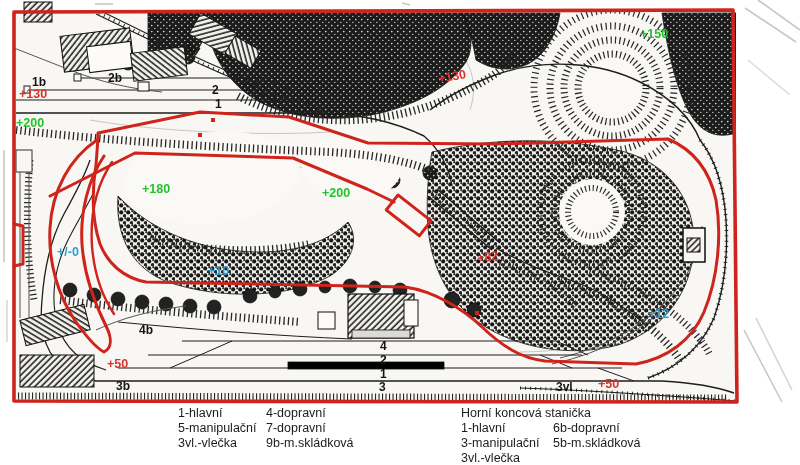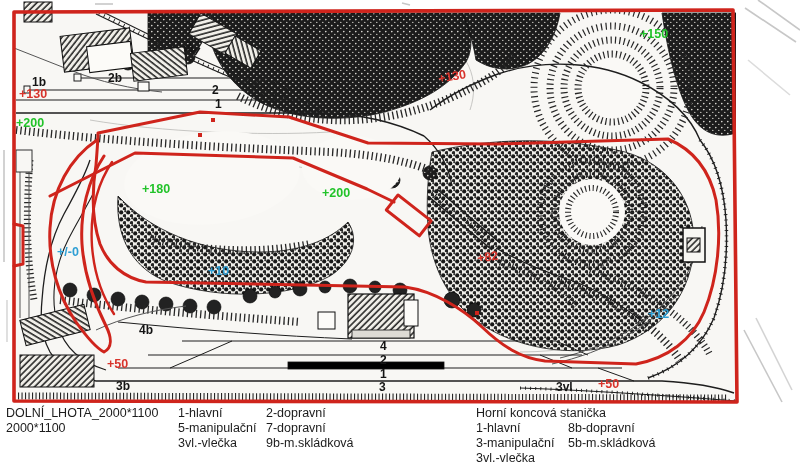--- a/index.html
+++ b/index.html
@@ -4,21 +4,21 @@
 <style>
   html,body{margin:0;padding:0;background:#e8e8e8;}
   .screen{position:relative;width:800px;height:465px;background:#ffffff;overflow:hidden;
           font-family:"Liberation Sans",sans-serif;}
   svg{position:absolute;left:0;top:0;}
   .lbl{font-family:"Liberation Sans",sans-serif;font-weight:bold;font-size:12.5px;}
   .lblk{font-family:"Liberation Sans",sans-serif;font-weight:bold;font-size:12px;fill:#141414;}
   .footer{position:absolute;color:#1c1c1c;font-size:12.5px;line-height:15px;white-space:nowrap;}
   #title-block{left:6px;top:406px;}
   #legend-left{left:178px;top:406px;display:grid;grid-template-columns:88px auto;row-gap:0;}
-  #legend-right{left:476px;top:406px;}
+  #legend-right{left:461px;top:406px;}
   #legend-right .grid{display:grid;grid-template-columns:92px auto;row-gap:0;}
 </style>
 </head>
 <body>
 
 <div class="screen">
 <svg width="800" height="465" viewBox="0 0 800 465">
   <defs>
     <pattern id="pF" width="6" height="6" patternUnits="userSpaceOnUse">
       <rect width="6" height="6" fill="#1c1c1c"></rect>
@@ -228,38 +228,34 @@
     <text class="lblk" x="139" y="334">4b</text>
     <text class="lblk" x="116" y="390">3b</text>
     <text class="lblk" x="380" y="350">4</text>
     <text class="lblk" x="380" y="364">2</text>
     <text class="lblk" x="380" y="378">1</text>
     <text class="lblk" x="379" y="391">3</text>
     <text class="lblk" x="556" y="391">3vl</text>
   </g>
 </svg>
 
-<div class="footer" id="title-block">
-  <div>DOLNÍ_LHOTA_2000*1100</div>
-  <div>2000*1100</div>
-</div>
 
 <div class="footer" id="legend-left">
   <span>1-hlavní</span>
-  <span>2-dopravní</span>
+  <span>4-dopravní</span>
   <span>5-manipulační</span>
   <span>7-dopravní</span>
   <span>3vl.-vlečka</span>
   <span>9b-m.skládková</span>
 </div>
 
 <div class="footer" id="legend-right">
   <div>Horní koncová stanička</div>
   <div class="grid">
     <span>1-hlavní</span>
-    <span>8b-dopravní</span>
+    <span>6b-dopravní</span>
     <span>3-manipulační</span>
     <span>5b-m.skládková</span>
     <span>3vl.-vlečka</span>
     <span></span>
   </div>
 </div>
 </div>
 
 </body></html>

